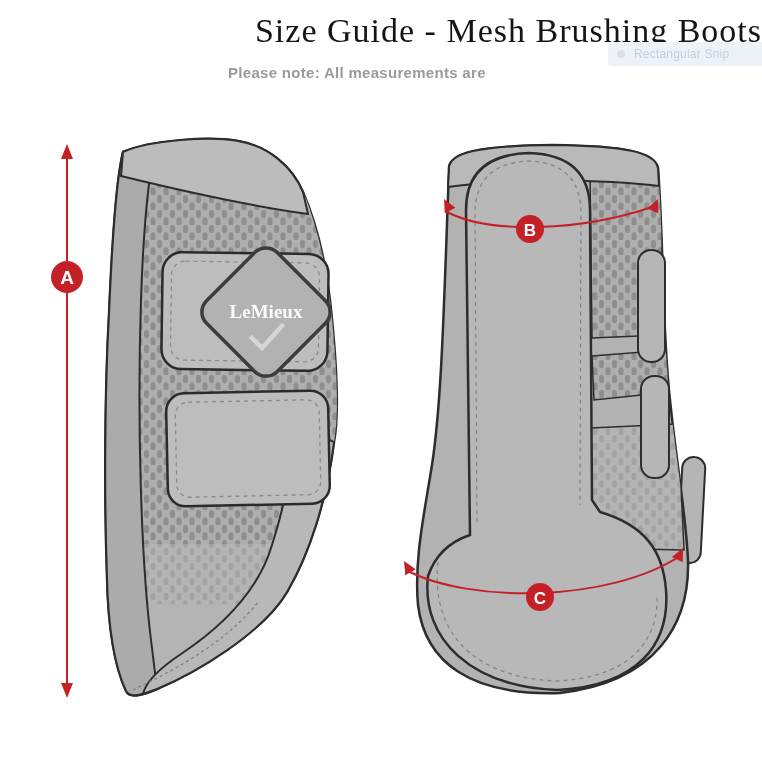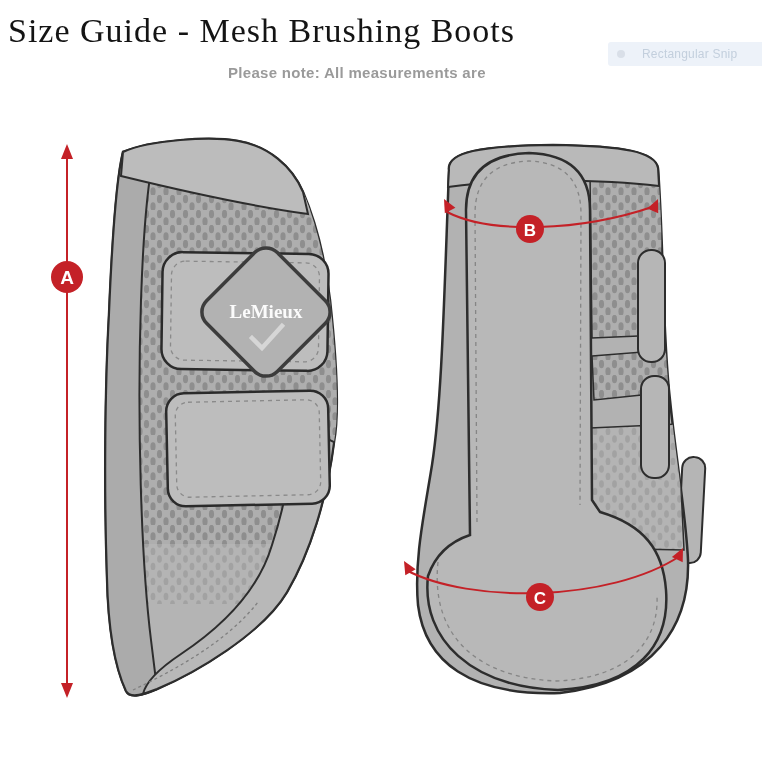--- a/index.html
+++ b/index.html
@@ -5,21 +5,21 @@
   html,body{margin:0;padding:0;background:#ffffff;}
   .page{
     position:relative;
     width:762px;height:763px;
     background:#ffffff;
     overflow:hidden;
     font-family:"Liberation Sans", sans-serif;
   }
   .page-title{
     position:absolute;left:0;right:0;top:12px;
-    text-align:left;
+    text-align:right;
     font-family:"Liberation Serif", serif;
     font-weight:400;
     font-size:34px;
     letter-spacing:1px;
     color:#141414;
     white-space:nowrap;
     margin-left:8px;
   }
   .note{
     position:absolute;left:228px;top:61px;
@@ -31,21 +31,21 @@
     color:#9a9a9a;
   }
   .note span{display:block;}
   .snip-tooltip{
     position:absolute;right:0;top:42px;
     height:24px;width:154px;
     background:#edf2f9;
     border-radius:3px 0 0 3px;
     display:flex;align-items:center;
     box-sizing:border-box;
-    padding-left:34px;
+    padding-left:26px;
   }
   .snip-tooltip .dot{
     position:absolute;left:9px;top:8px;
     width:8px;height:8px;border-radius:50%;
     background:#d9dfe8;
   }
   .snip-tooltip .lbl{
     font-size:12px;
     color:#c3cfdd;
     letter-spacing:.2px;

